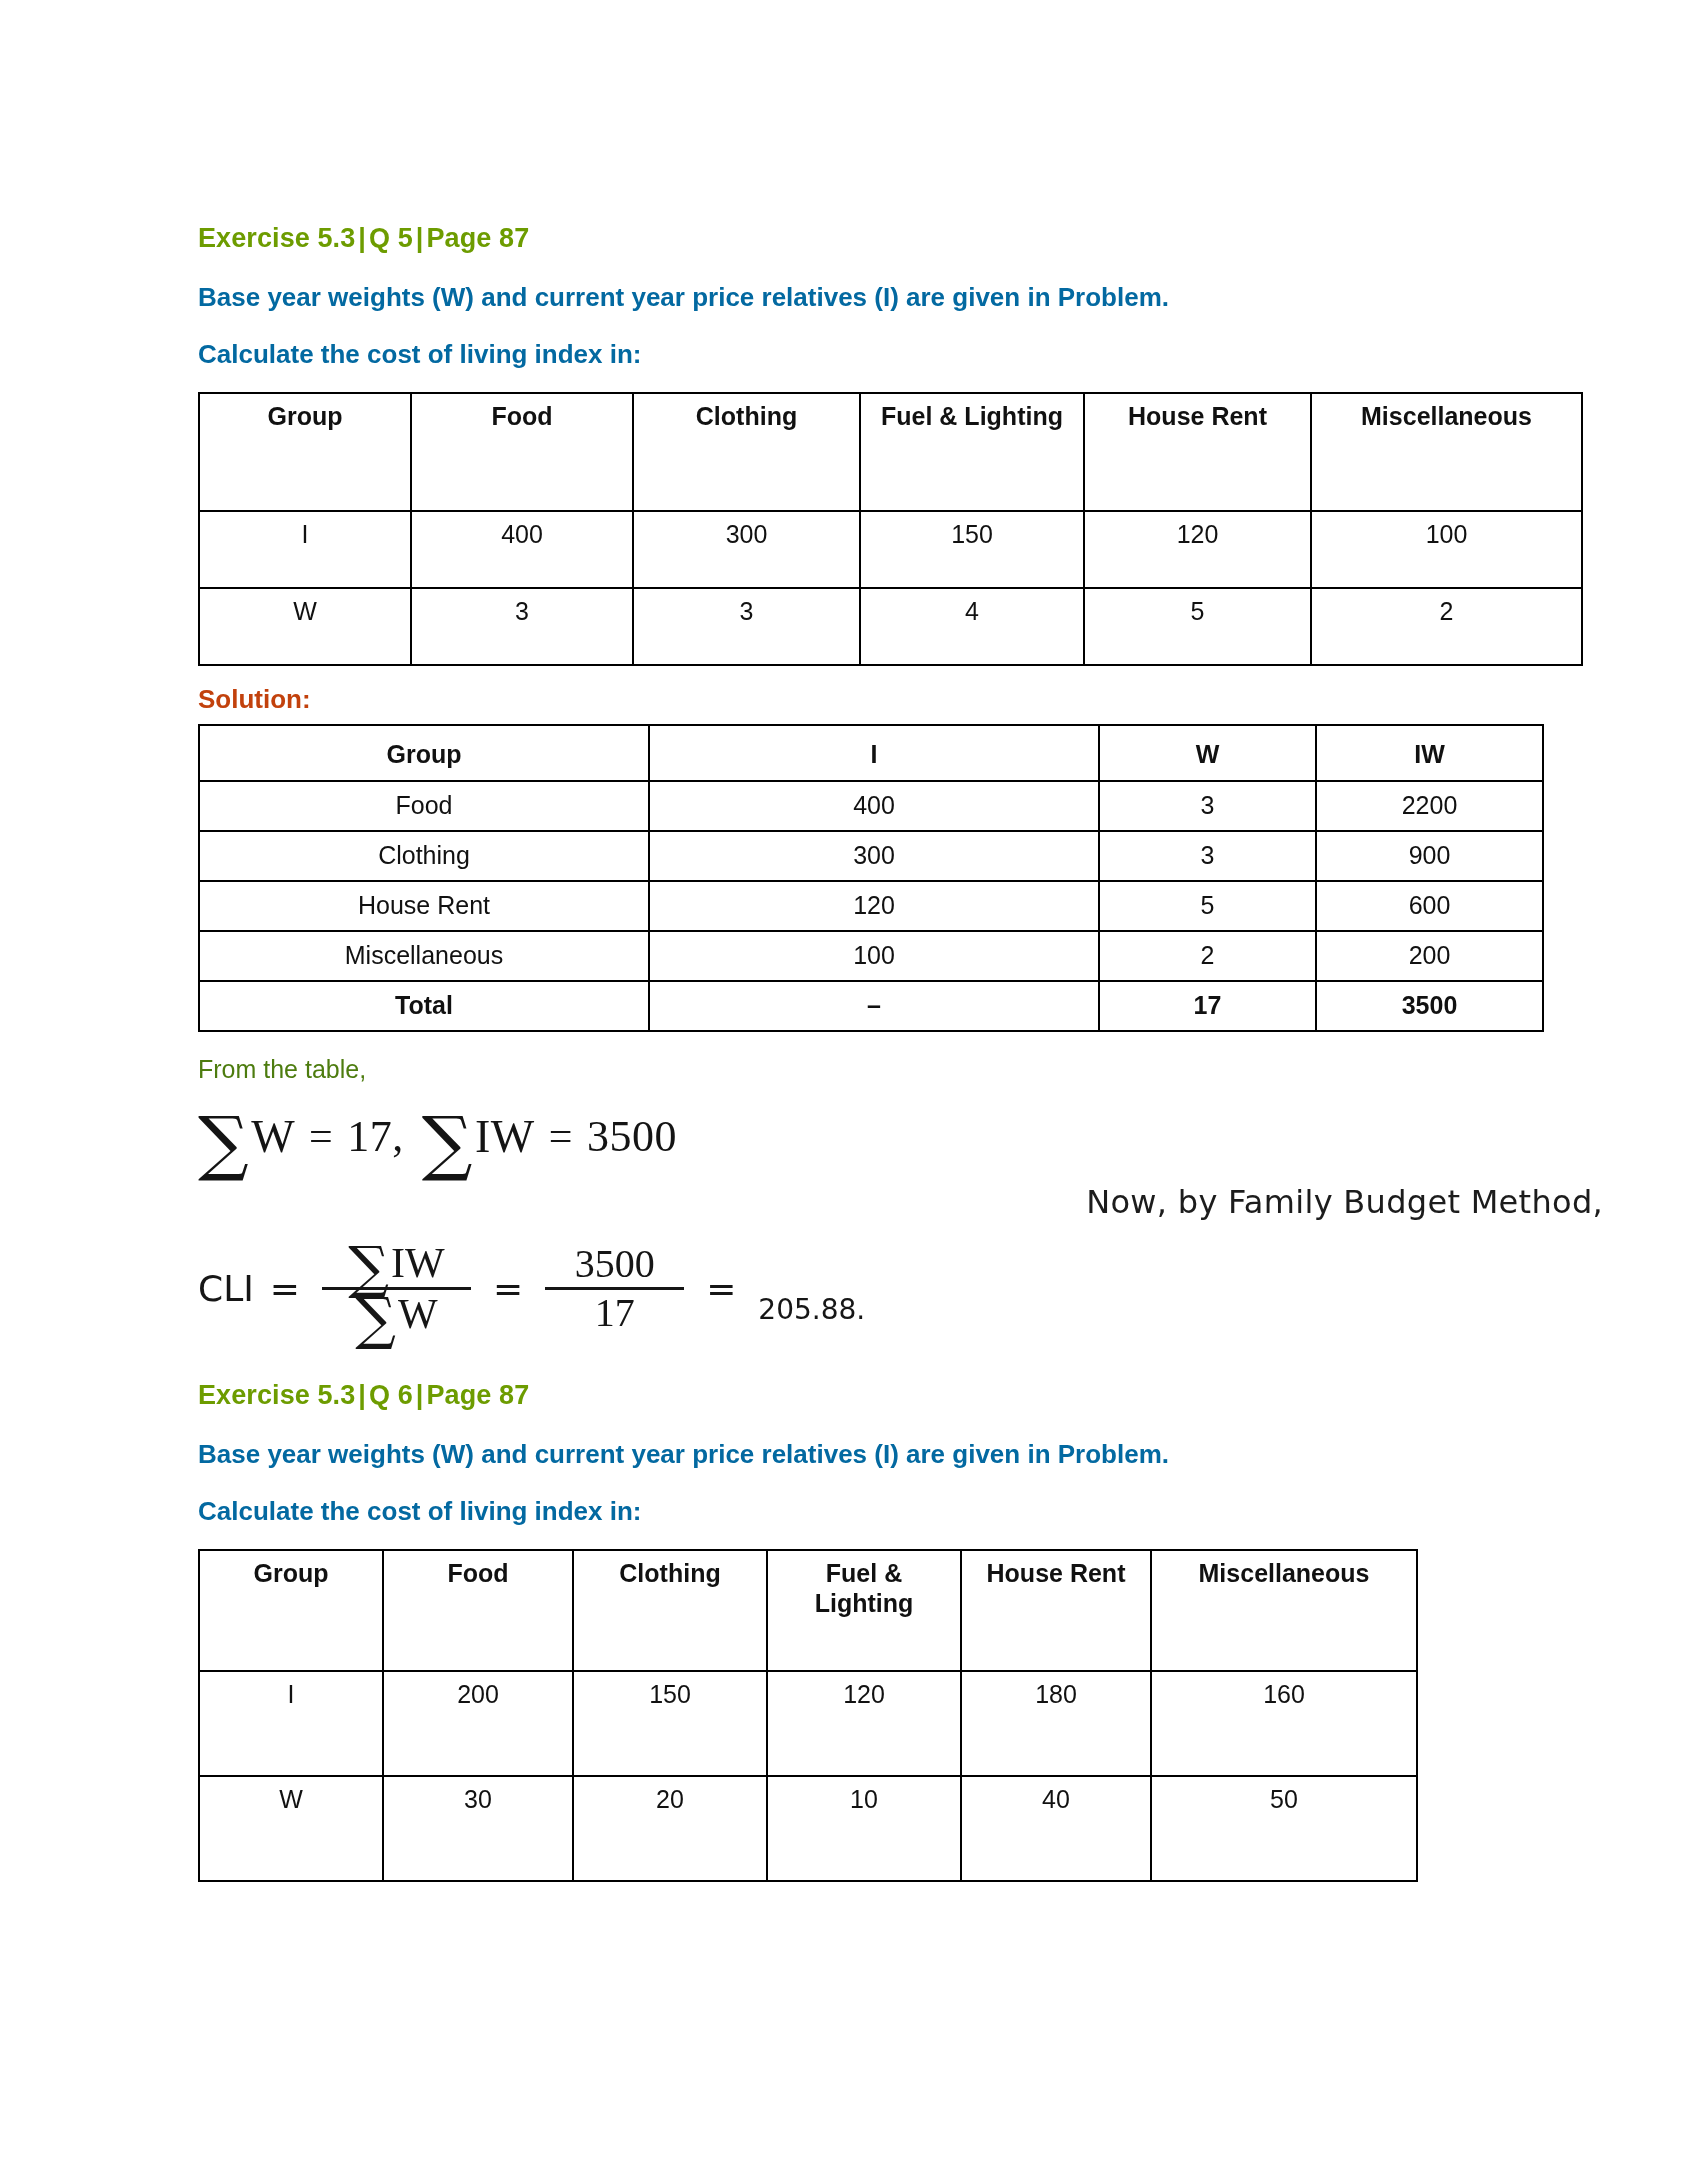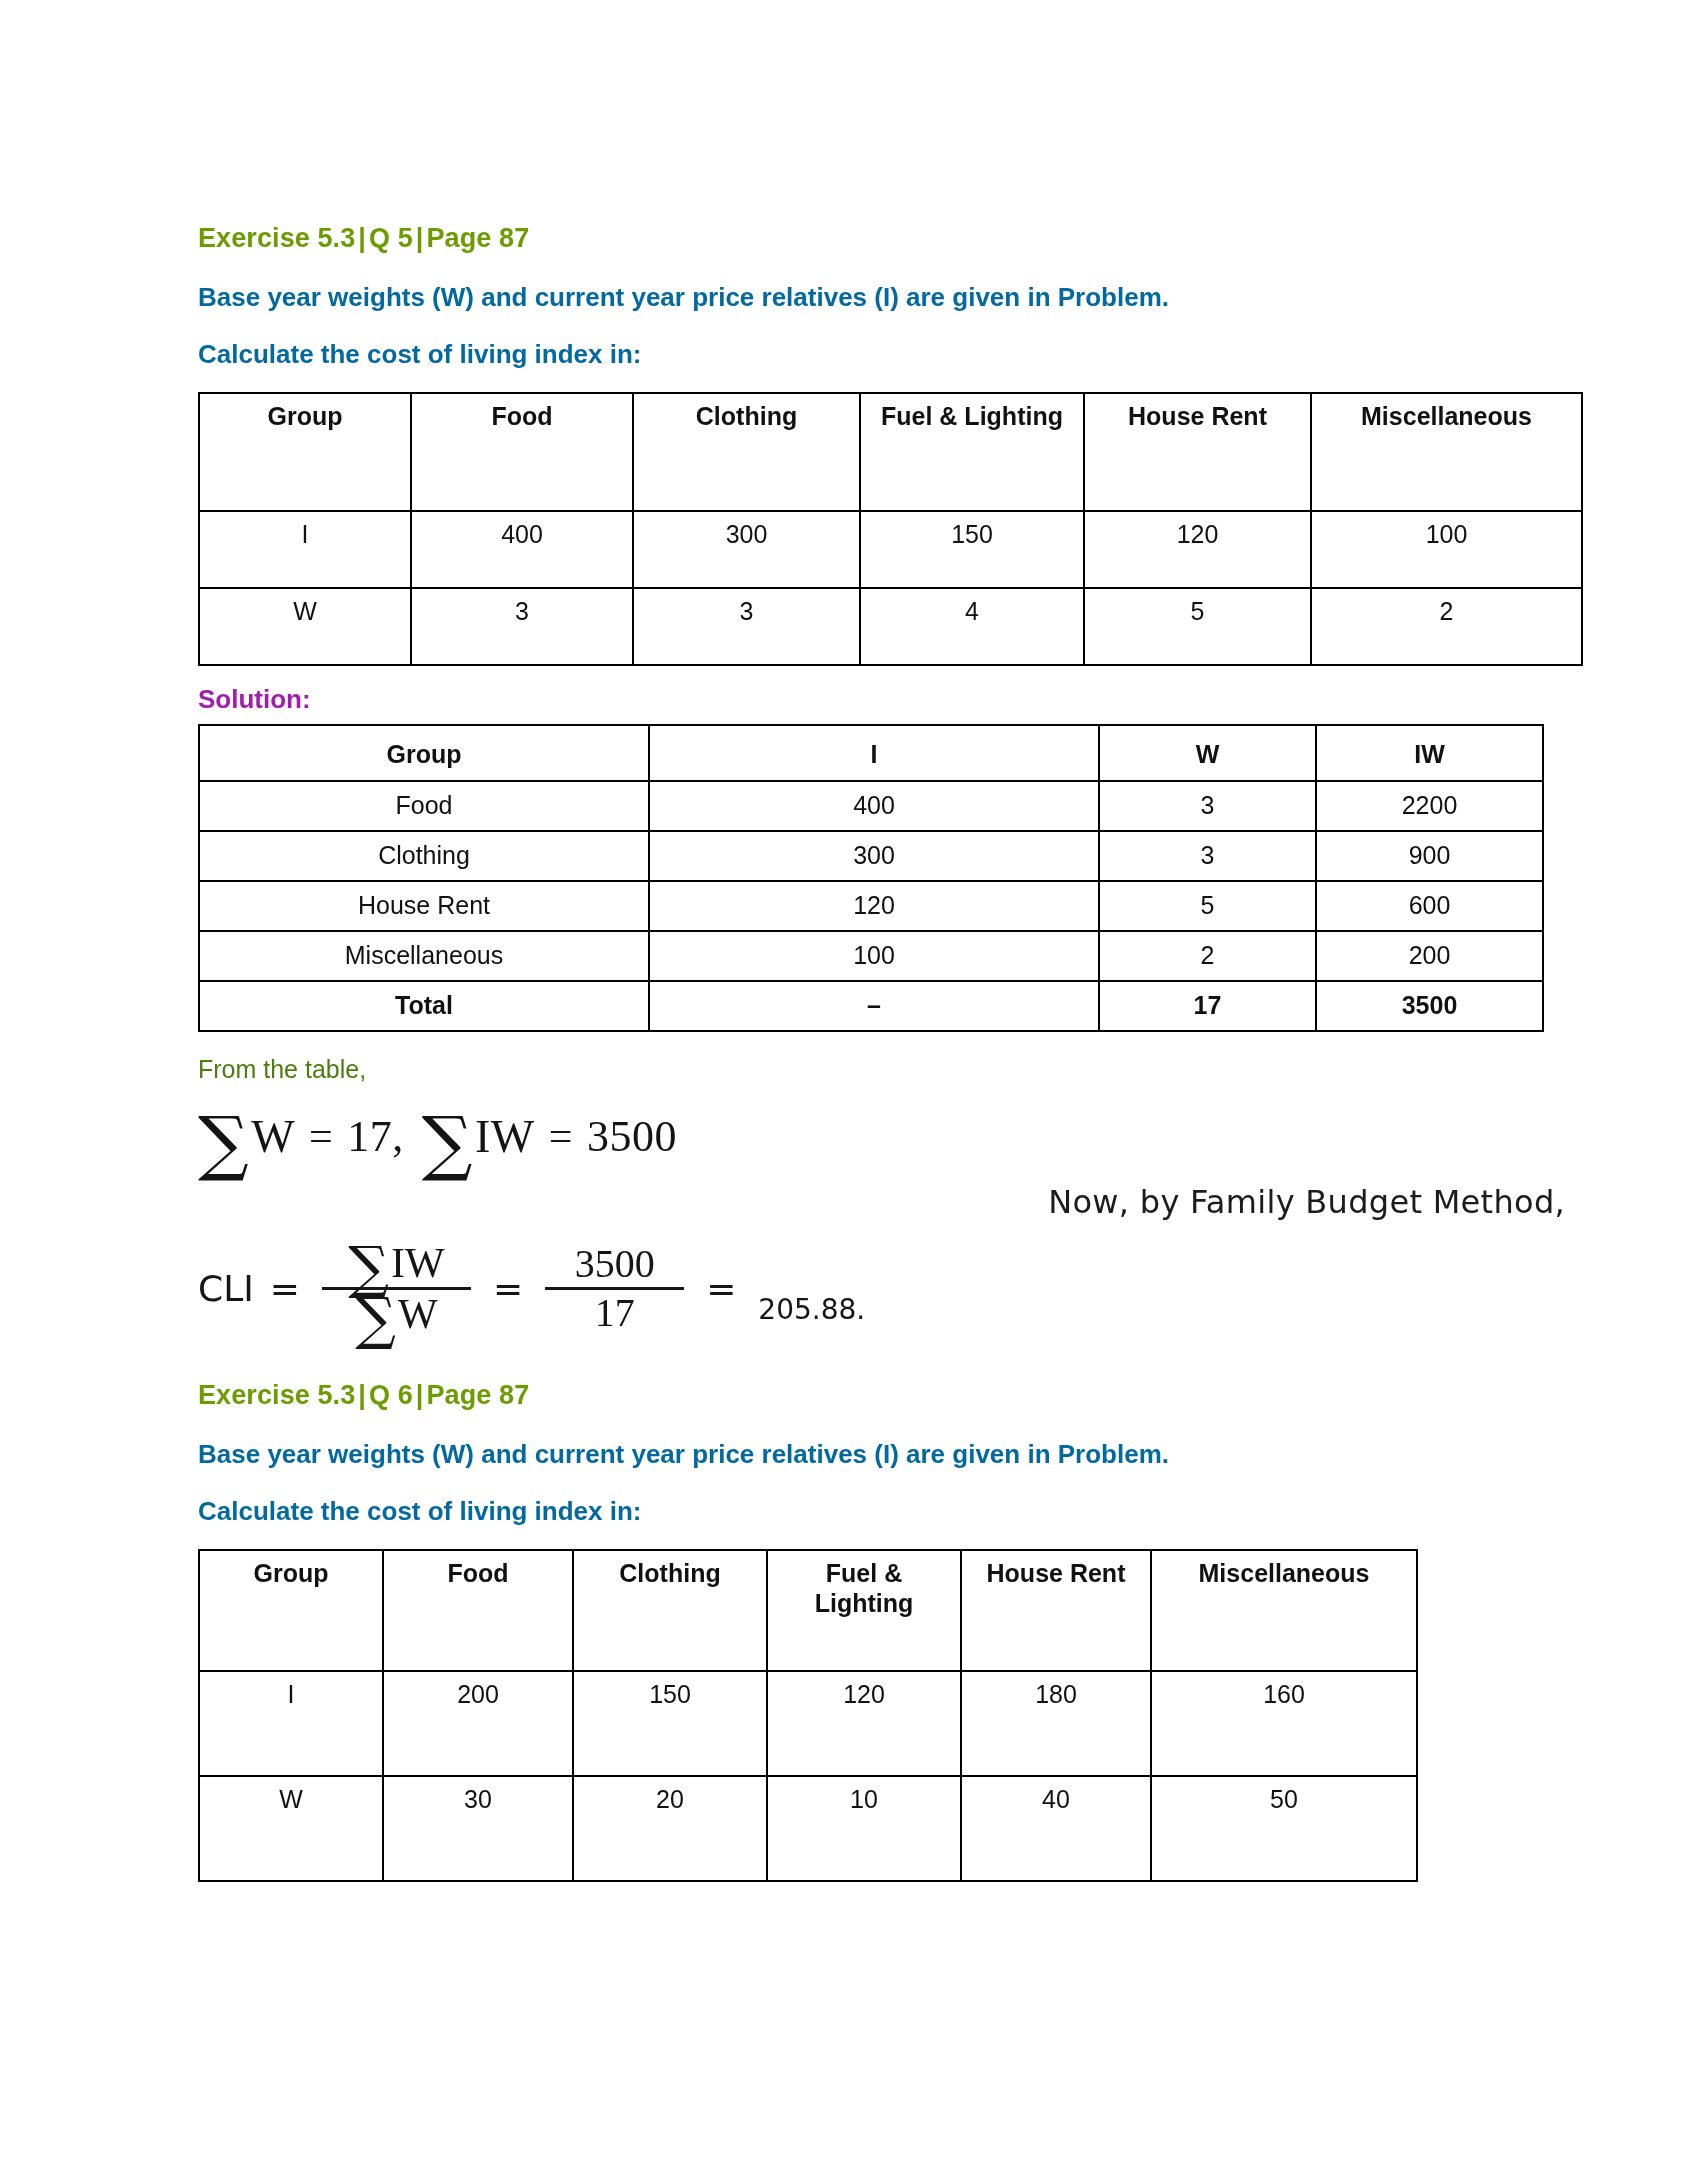--- a/index.html
+++ b/index.html
@@ -13,21 +13,21 @@
     font-family: "Liberation Sans", sans-serif;
     color: #000000;
     overflow: hidden;
   }
   .page {
     position: relative;
     width: 1683px;
     height: 2178px;
     background: #ffffff;
     box-sizing: border-box;
-    padding: 223px 118px 0 198px;
+    padding: 223px 80px 0 198px;
   }
 
   
   .ex-heading {
     font-size: 27px;
     font-weight: bold;
     color: #6d9c00;
     letter-spacing: 0.1px;
     margin: 0 0 28px 0;
     line-height: 1.15;
@@ -42,21 +42,21 @@
     font-weight: bold;
     color: #0369a1;
     margin: 0 0 26px 0;
     line-height: 1.2;
   }
   .q-line.tight { margin-bottom: 22px; }
 
   .solution-label {
     font-size: 26px;
     font-weight: bold;
-    color: #a21caf;
+    color: #c2410c;
     margin: 18px 0 8px 0;
     line-height: 1.2;
   }
   .plain-line {
     font-size: 25px;
     font-weight: normal;
     color: #4d7c0f;
     margin: 22px 0 0 0;
     line-height: 1.2;
   }

